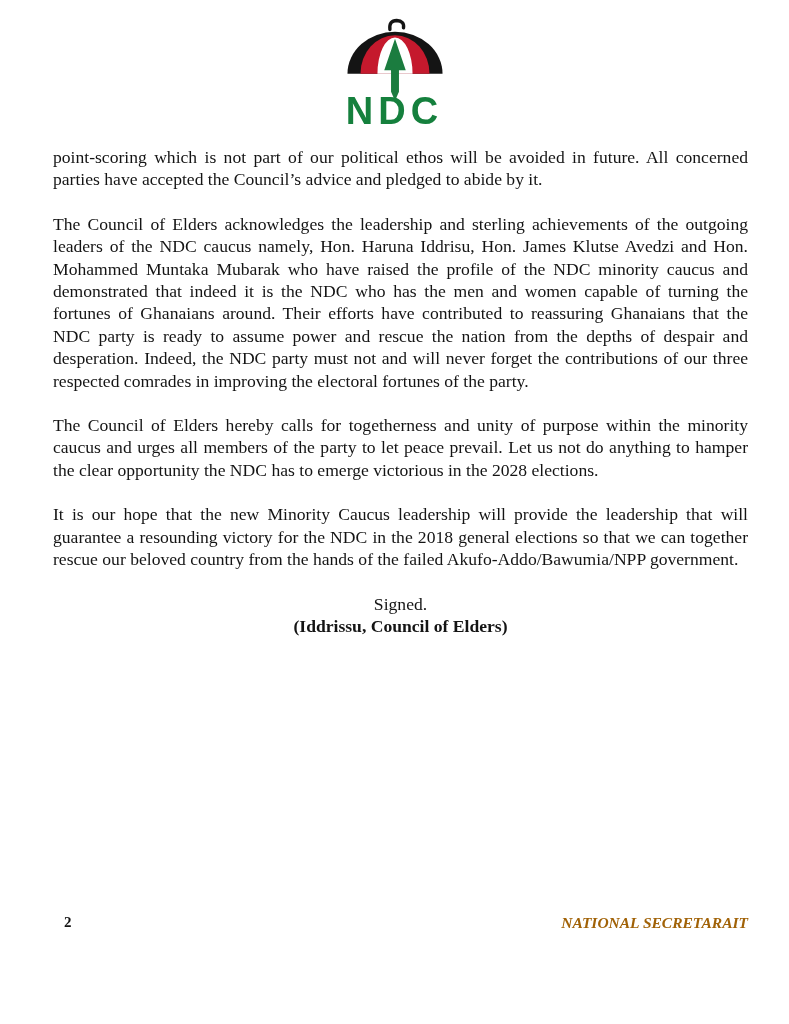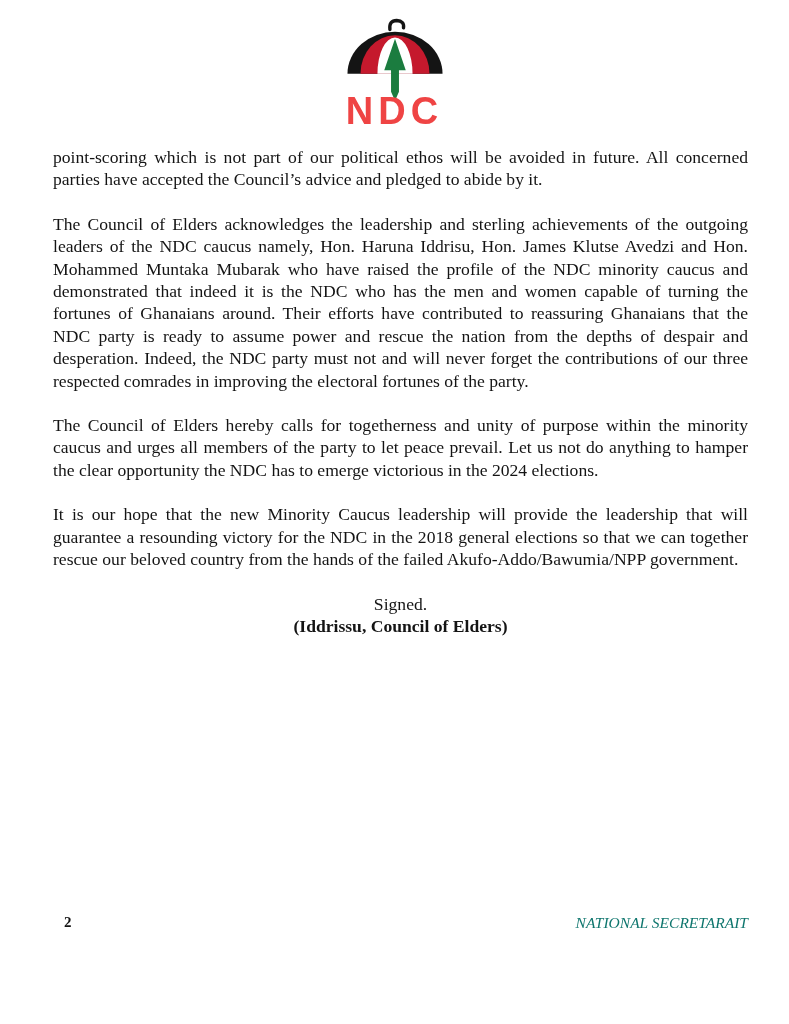--- a/index.html
+++ b/index.html
@@ -20,21 +20,21 @@
     flex-direction: column;
     align-items: center;
   }
   .logo-umbrella { display: block; }
   .logo-text {
     font-family: "Liberation Sans", sans-serif;
     font-weight: 800;
     font-size: 38px;
     line-height: 30px;
     letter-spacing: 5px;
-    color: #ef4444;
+    color: #15803d;
     margin-top: -6px;
   }
   
   .body-text {
     margin: 20px 41px 0 53px;   
     font-size: 17.6px;
     line-height: 22.4px;
     text-align: justify;
   }
   .body-text p { margin: 0 0 22px 0; }
@@ -47,22 +47,22 @@
     left: 64px;
     top: 914px;
     font-weight: bold;
     font-size: 15px;
   }
   .address-block {
     position: absolute;
     right: 41px;
     top: 910px;
     text-align: right;
-    color: #0f766e;
-    font-weight: normal;
+    color: #a16207;
+    font-weight: bold;
     font-size: 15.5px;
     line-height: 25px;
   }
   .address-line-italic { font-style: italic; }
 </style>
 </head>
 <body>
 
 <div class="page">
 
@@ -78,21 +78,21 @@
       <path d="M34.5,51 A15.5,32 0 0 1 65.5,51 Z" fill="#ffffff"></path>
 
       <path d="M50,20 L40.5,48 L46.5,48 L46.5,67 L50,75 L53.5,67 L53.5,48 L59.5,48 Z" fill="#1b7c3f"></path>
     </svg>
     <div class="logo-text">NDC</div>
   </header>
 
   <main class="body-text">
     <p>point-scoring which is not part of our political ethos will be avoided in future. All concerned parties have accepted the Council’s advice and pledged to abide by it.</p>
     <p>The Council of Elders acknowledges the leadership and sterling achievements of the outgoing leaders of the NDC caucus namely, Hon. Haruna Iddrisu, Hon. James Klutse Avedzi and Hon. Mohammed Muntaka Mubarak who have raised the profile of the NDC minority caucus and demonstrated that indeed it is the NDC who has the men and women capable of turning the fortunes of Ghanaians around. Their efforts have contributed to reassuring Ghanaians that the NDC party is ready to assume power and rescue the nation from the depths of despair and desperation. Indeed, the NDC party must not and will never forget the contributions of our three respected comrades in improving the electoral fortunes of the party.</p>
-    <p>The Council of Elders hereby calls for togetherness and unity of purpose within the minority caucus and urges all members of the party to let peace prevail. Let us not do anything to hamper the clear opportunity the NDC has to emerge victorious in the 2024 elections.</p>
+    <p>The Council of Elders hereby calls for togetherness and unity of purpose within the minority caucus and urges all members of the party to let peace prevail. Let us not do anything to hamper the clear opportunity the NDC has to emerge victorious in the 2028 elections.</p>
     <p>It is our hope that the new Minority Caucus leadership will provide the leadership that will guarantee a resounding victory for the NDC in the 2018 general elections so that we can together rescue our beloved country from the hands of the failed Akufo-Addo/Bawumia/NPP government.</p>
 
     <div class="signature">
       <p>Signed.</p>
       <p class="bold">(Iddrissu, Council of Elders)</p>
     </div>
   </main>
 
   <span class="page-number">2</span>
 

